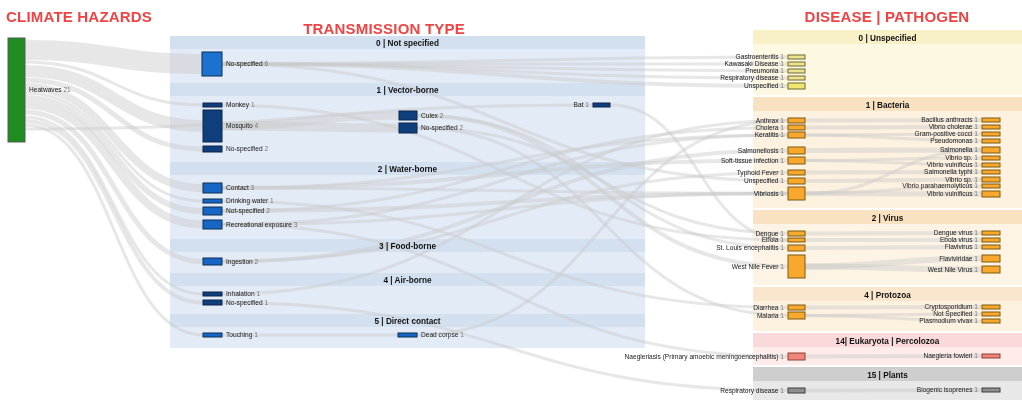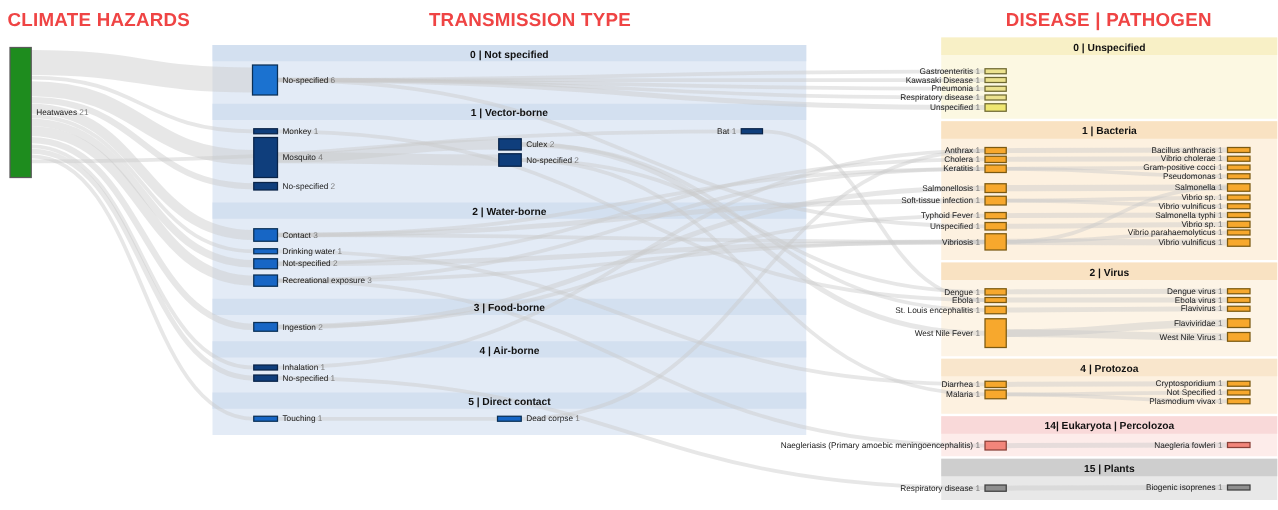--- a/index.html
+++ b/index.html
@@ -1,19 +1,19 @@
 <!DOCTYPE html>
 <html><head>
 <meta charset="utf-8">
 <style>
   html,body{margin:0;padding:0;background:#ffffff;}
   body{width:1022px;height:408px;position:relative;font-family:"Liberation Sans",sans-serif;overflow:hidden;}
   .col-title{position:absolute;top:8px;font-weight:bold;font-size:15px;color:#ef4444;letter-spacing:.2px;white-space:nowrap;}
   #title-left{left:6px;}
-  #title-mid{left:424px;transform:translateX(-50%);}
+  #title-mid{left:384px;transform:translateX(-50%);margin-top:12px;}
   #title-right{left:887px;transform:translateX(-50%);}
   svg{position:absolute;left:0;top:0;}
   svg text{font-family:"Liberation Sans",sans-serif;}
   .node-label{font-size:6.6px;fill:#1a1a1a;}
   .node-count{font-size:6.6px;fill:#777;}
   .sec-label{font-size:8.2px;font-weight:bold;fill:#111;}
 </style>
 </head>
 <body>
 

